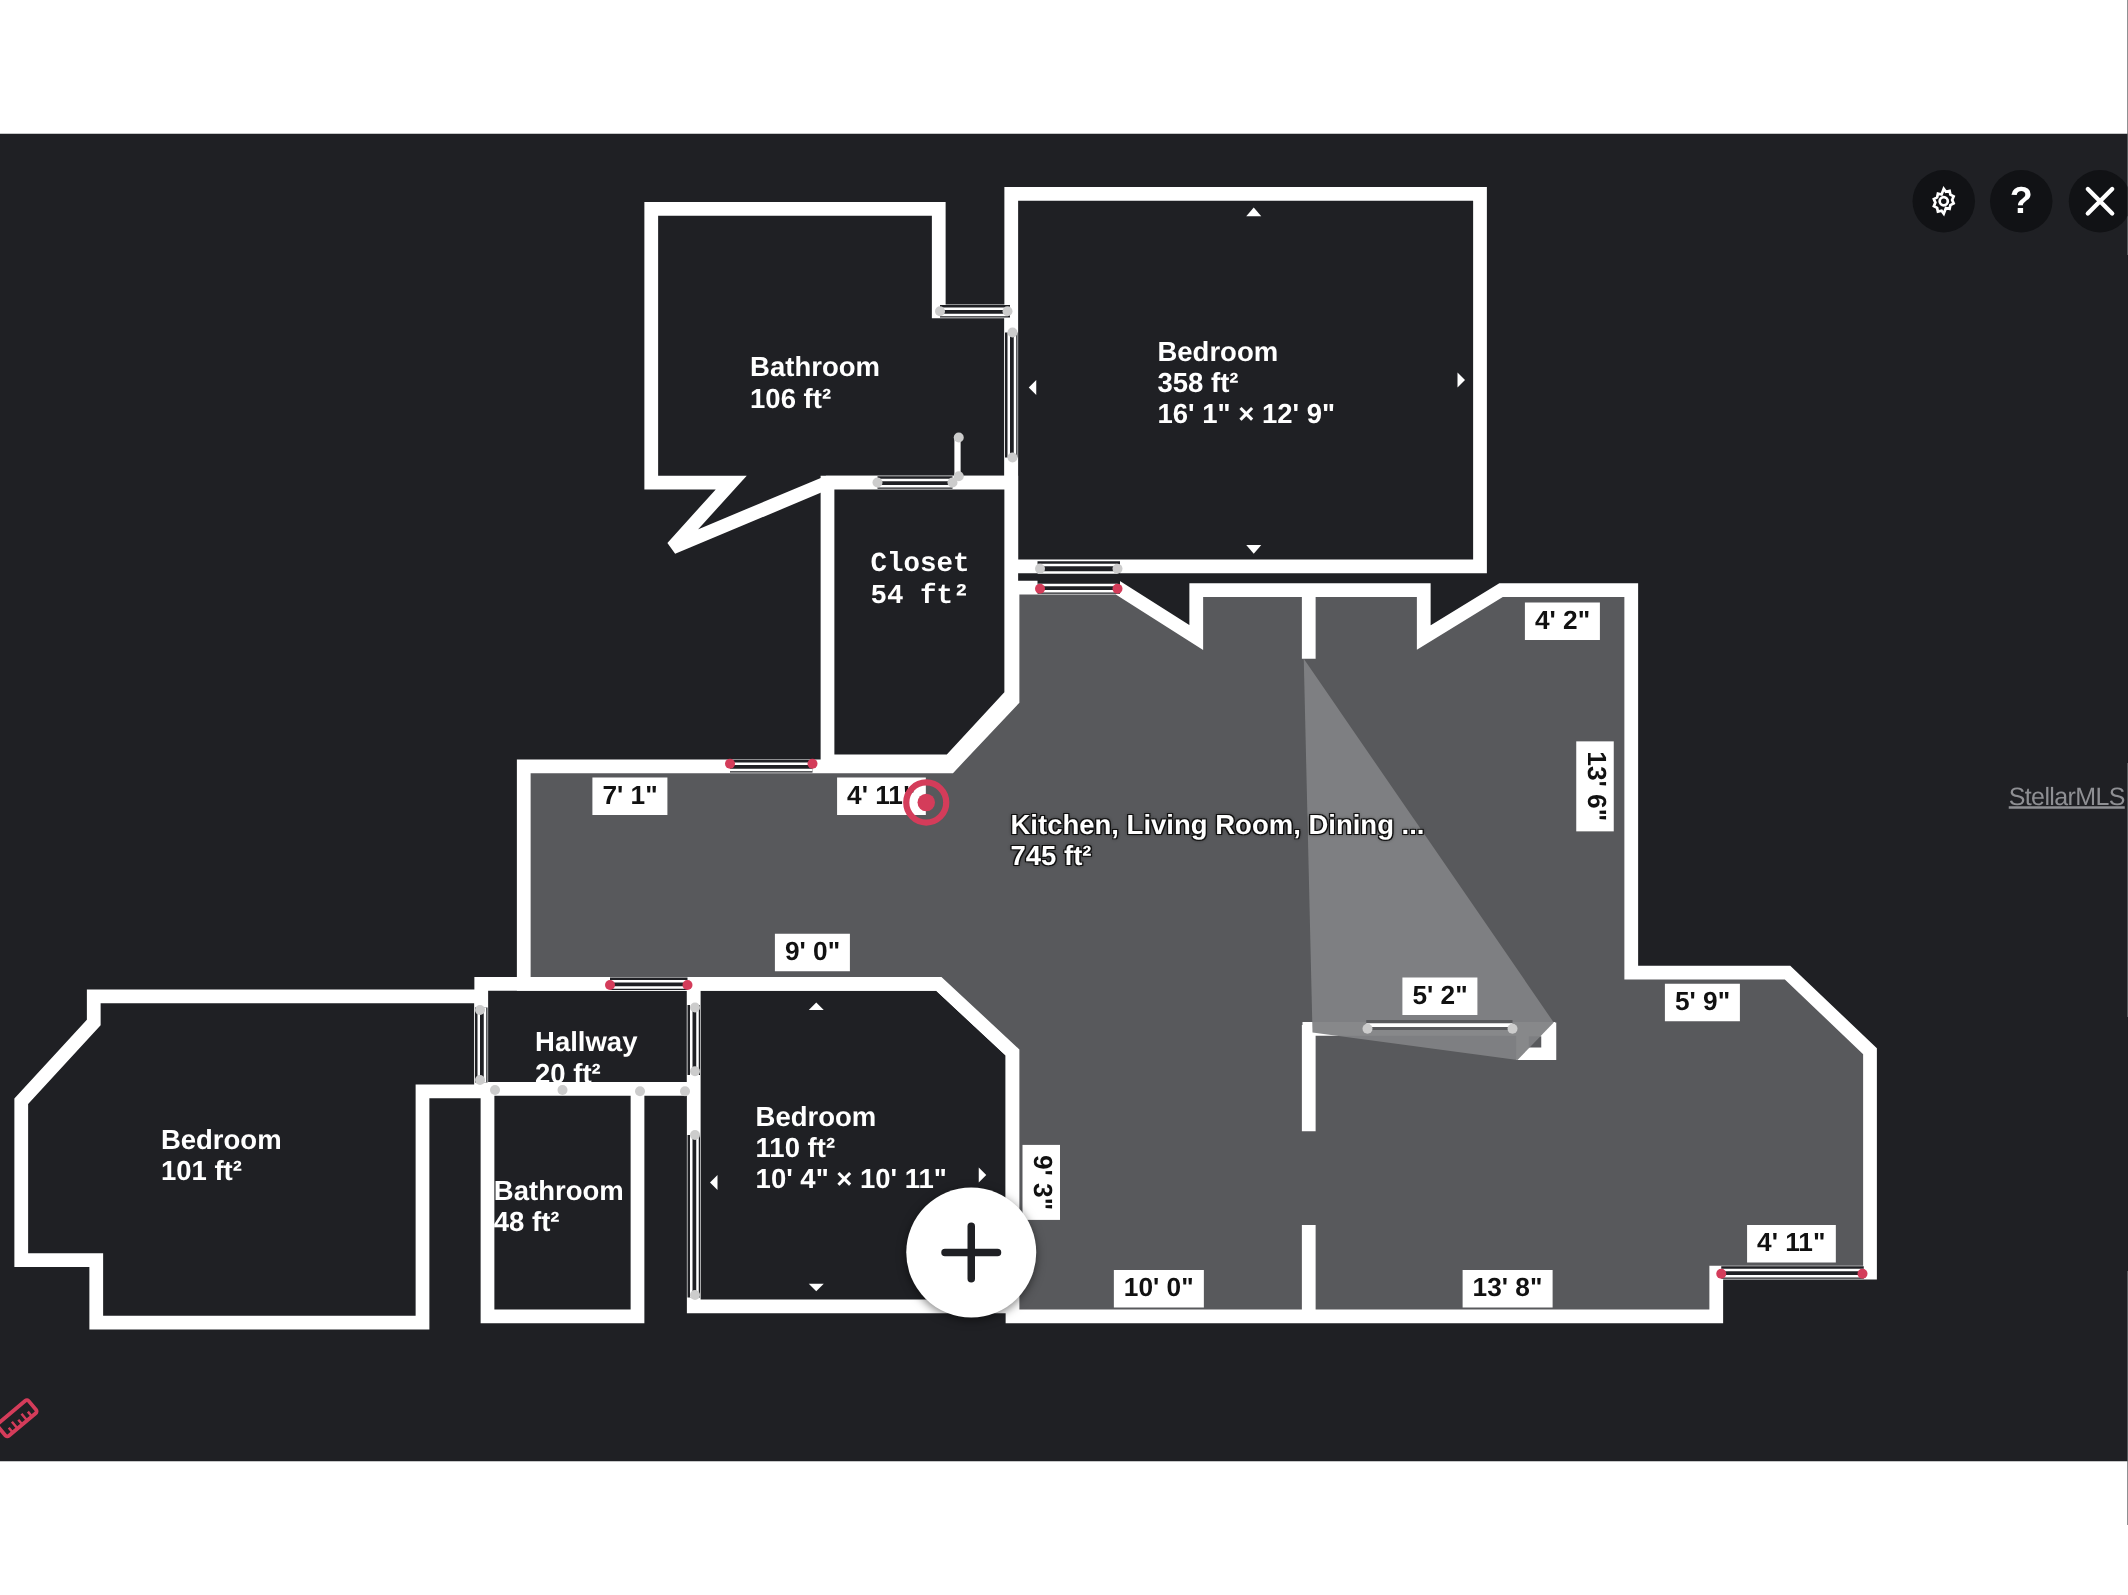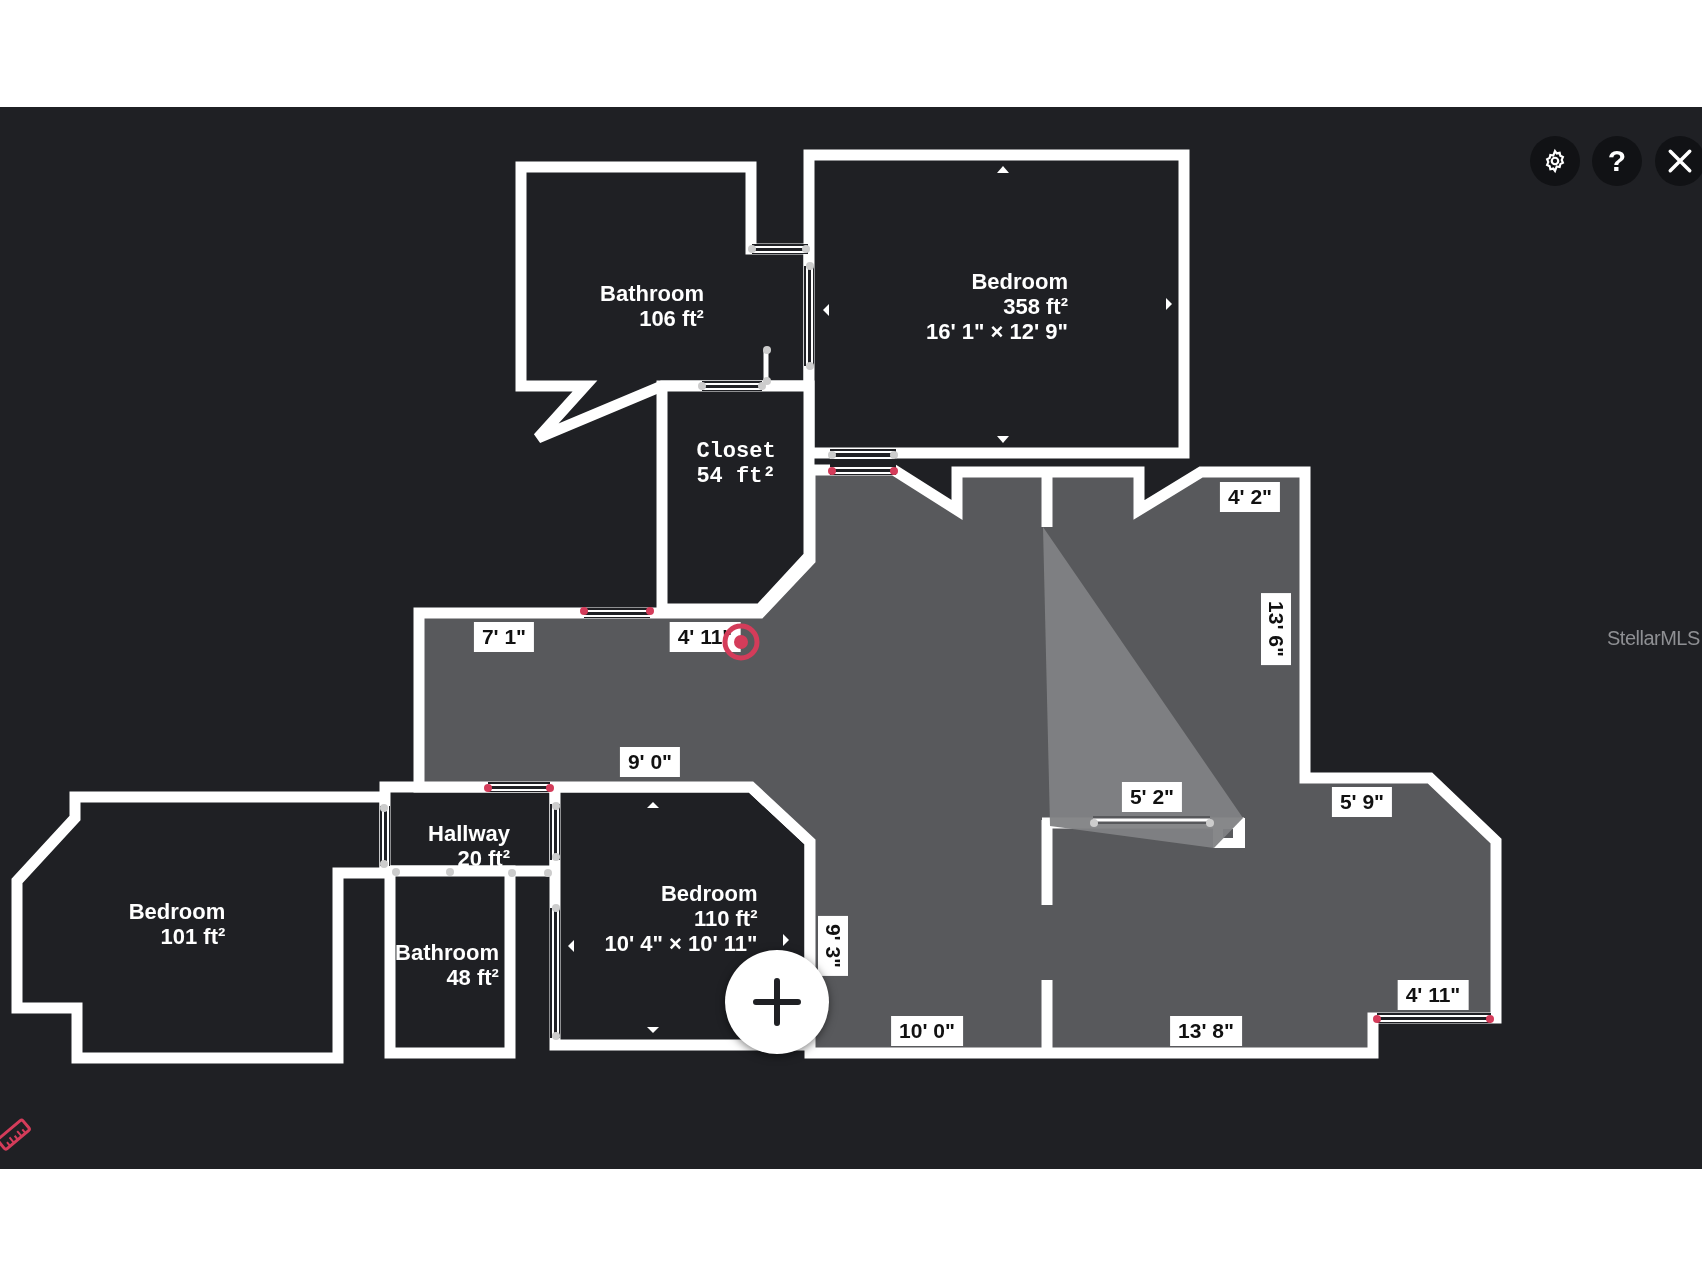--- a/index.html
+++ b/index.html
@@ -1,26 +1,26 @@
 <!DOCTYPE html>
 <html><head>
   <meta charset="utf-8">
   <style>
     html, body { margin:0; padding:0; }
     body { width:1702px; height:1276px; background:#ffffff; position:relative; overflow:hidden; font-family:"Liberation Sans", sans-serif; }
     #viewer { position:absolute; left:0; top:107px; width:1702px; height:1062px; background:#1f2024; overflow:hidden; }
     #plan { position:absolute; left:0; top:0; }
-    .room-label { position:absolute; transform:translate(-50%,-50%); color:#fff; font-weight:bold; font-size:22px; line-height:25px; text-align:right; white-space:nowrap; pointer-events:auto; }
+    .room-label { position:absolute; transform:translate(-50%,-50%); color:#fff; font-weight:bold; font-size:22px; line-height:25px; text-align:left; white-space:nowrap; pointer-events:auto; }
     .room-label.outlined { text-shadow: -1px -1px 0 #111,1px -1px 0 #111,-1px 1px 0 #111,1px 1px 0 #111, 0 0 3px #000; }
     .dim { position:absolute; background:#fff; color:#111; font-weight:bold; font-size:21px; padding:3px 8px; line-height:24px; white-space:nowrap; transform:translate(-50%,-50%); }
     .dim.vertical { transform:translate(-50%,-50%) rotate(90deg); }
     .ctrl-btn { position:absolute; top:29px; width:50px; height:50px; border-radius:50%; background:#111215; display:flex; align-items:center; justify-content:center; cursor:pointer; }
     .ctrl-btn svg { display:block; }
     .ctrl-btn .q { color:#fff; font-weight:bold; font-size:30px; line-height:30px; }
-    #watermark { position:absolute; left:1607px; top:520px; color:#8e8f93; font-size:20px; letter-spacing:-0.5px; }
+    #watermark { position:absolute; left:1607px; top:520px; color:#8e8f93; font-size:20px; letter-spacing:-0.5px;text-decoration:underline; }
     #add-button { position:absolute; left:725px; top:843px; width:104px; height:104px; border-radius:50%; background:#fff; box-shadow:0 2px 8px rgba(0,0,0,.5); display:flex; align-items:center; justify-content:center; cursor:pointer; }
     #ruler { position:absolute; left:-4px; top:1010px; }
     #location-marker { position:absolute; left:721px; top:515px; }
   </style>
 </head>
 <body>
 
 <div id="viewer">
 
   <svg id="plan" width="1702" height="1062" viewBox="0 107 1702 1062">
@@ -151,20 +151,24 @@
   </div>
   <div class="room-label" style="left:997px;top:199px;">
     <div>Bedroom</div>
     <div>358 ft²</div>
     <div>16' 1" × 12' 9"</div>
   </div>
   <div class="room-label" style="left:736px;top:357px;font-family:Liberation Mono, monospace;">
     <div>Closet</div>
     <div>54 ft²</div>
   </div>
+  <div class="room-label outlined" style="left:974px;top:565px;">
+    <div>Kitchen, Living Room, Dining ...</div>
+    <div>745 ft²</div>
+  </div>
   <div class="room-label" style="left:469px;top:739px;">
     <div>Hallway</div>
     <div>20 ft²</div>
   </div>
   <div class="room-label" style="left:177px;top:817px;">
     <div>Bedroom</div>
     <div>101 ft²</div>
   </div>
   <div class="room-label" style="left:447px;top:858px;">
     <div>Bathroom</div>

